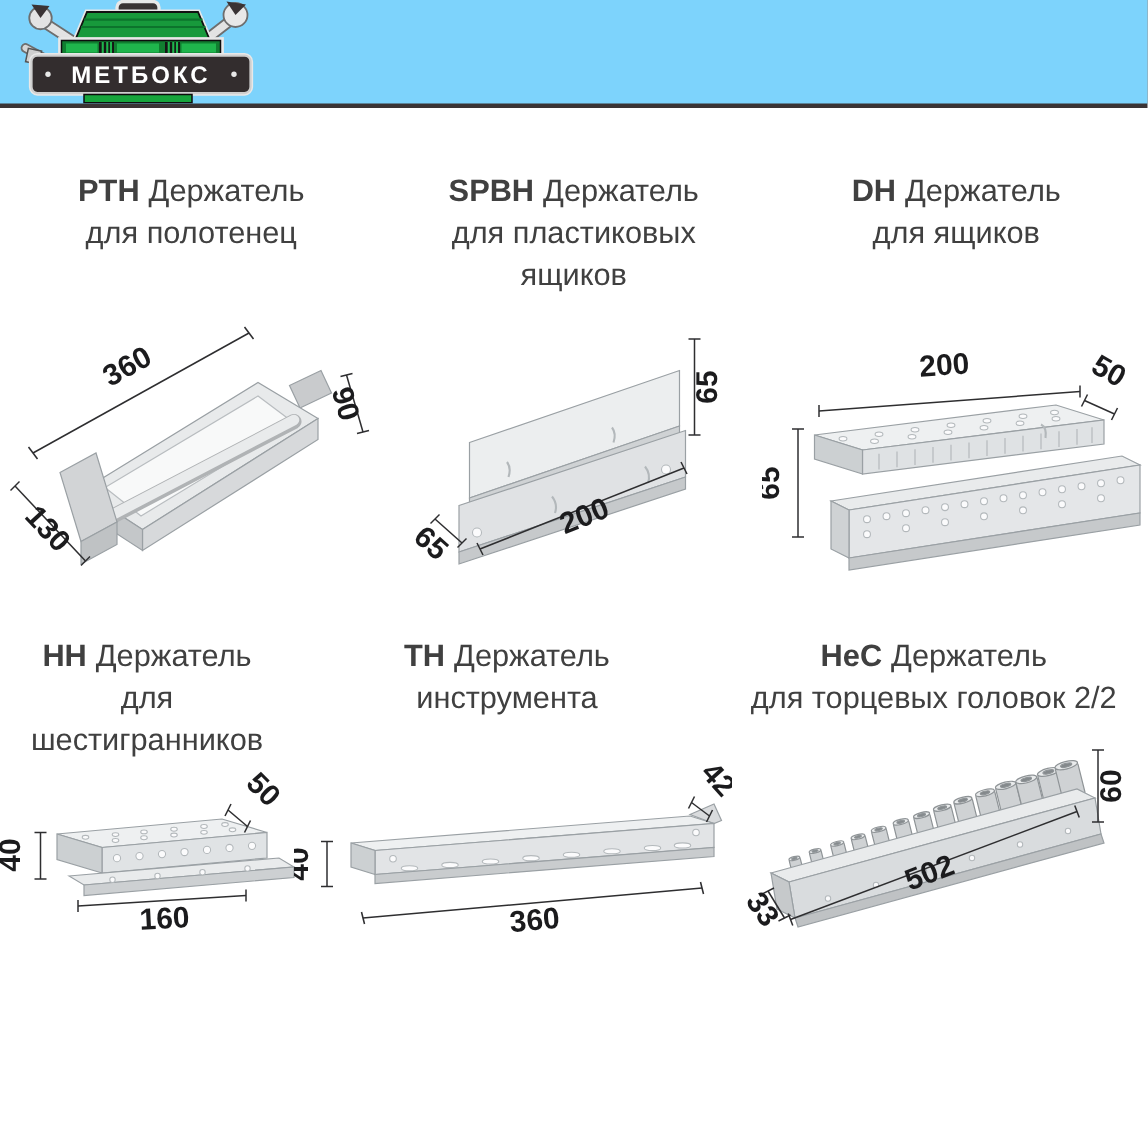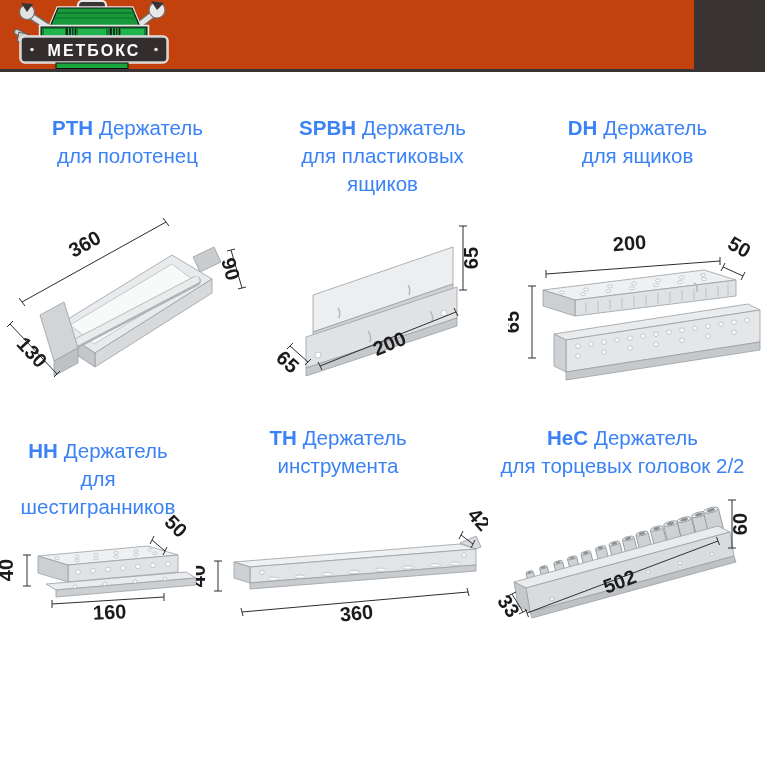--- a/index.html
+++ b/index.html
@@ -10,26 +10,26 @@
   .topbar{
     position:absolute;left:0;top:0;width:765px;height:72px;background:#3a3334;
     display:flex;align-items:center;justify-content:center;
   }
   .topbar h1{
     margin:0;color:#ffffff;font-size:33px;font-weight:800;letter-spacing:1px;
     font-family:"Liberation Sans",sans-serif;
   }
   .ptitle{
     position:absolute;text-align:center;font-size:20.5px;line-height:28px;
-    color:#3b82f6;
+    color:#404040;
   }
   .pcode{font-weight:700;margin-right:6px}
   .pname{white-space:pre-line}
   .fig{position:absolute}
-  .footer{position:absolute;left:0;top:696;width:694px;height:69px;background:#c2410c}
+  .footer{position:absolute;left:0;top:696;width:765px;height:69px;background:#7dd3fc}
   .logo{position:absolute;left:12px;top:0}
   text.dim{font-family:"Liberation Sans",sans-serif;font-size:20px;font-weight:600;fill:#1b1b1d;text-anchor:middle}
   .dimline{stroke:#2e2e30;stroke-width:1;fill:none}
   .part{stroke:#9aa0a4;stroke-width:0.8}
   .hole{fill:#fbfbfc;stroke:#b3b8bb;stroke-width:0.7}
   .slotmark{fill:none;stroke:#b3b8bb;stroke-width:1.4}
 </style>
 </head>
 <body>
 
@@ -44,21 +44,21 @@
 <div class="ptitle" style="left:255px;top:114px;width:255px">
   <span class="pcode">SPBH</span><span class="pname">Держатель
 для пластиковых
 ящиков</span>
 </div>
 <div class="ptitle" style="left:510px;top:114px;width:255px">
   <span class="pcode">DH</span><span class="pname">Держатель
 для ящиков</span>
 </div>
 
-<div class="ptitle" style="left:0;top:437px;width:196px">
+<div class="ptitle" style="left:0;top:424px;width:196px">
   <span class="pcode">HH</span><span class="pname">Держатель
 для
 шестигранников</span>
 </div>
 <div class="ptitle" style="left:240px;top:424px;width:196px">
   <span class="pcode">TH</span><span class="pname">Держатель
 инструмента</span>
 </div>
 <div class="ptitle" style="left:480px;top:424px;width:285px">
   <span class="pcode">HeC</span><span class="pname">Держатель

